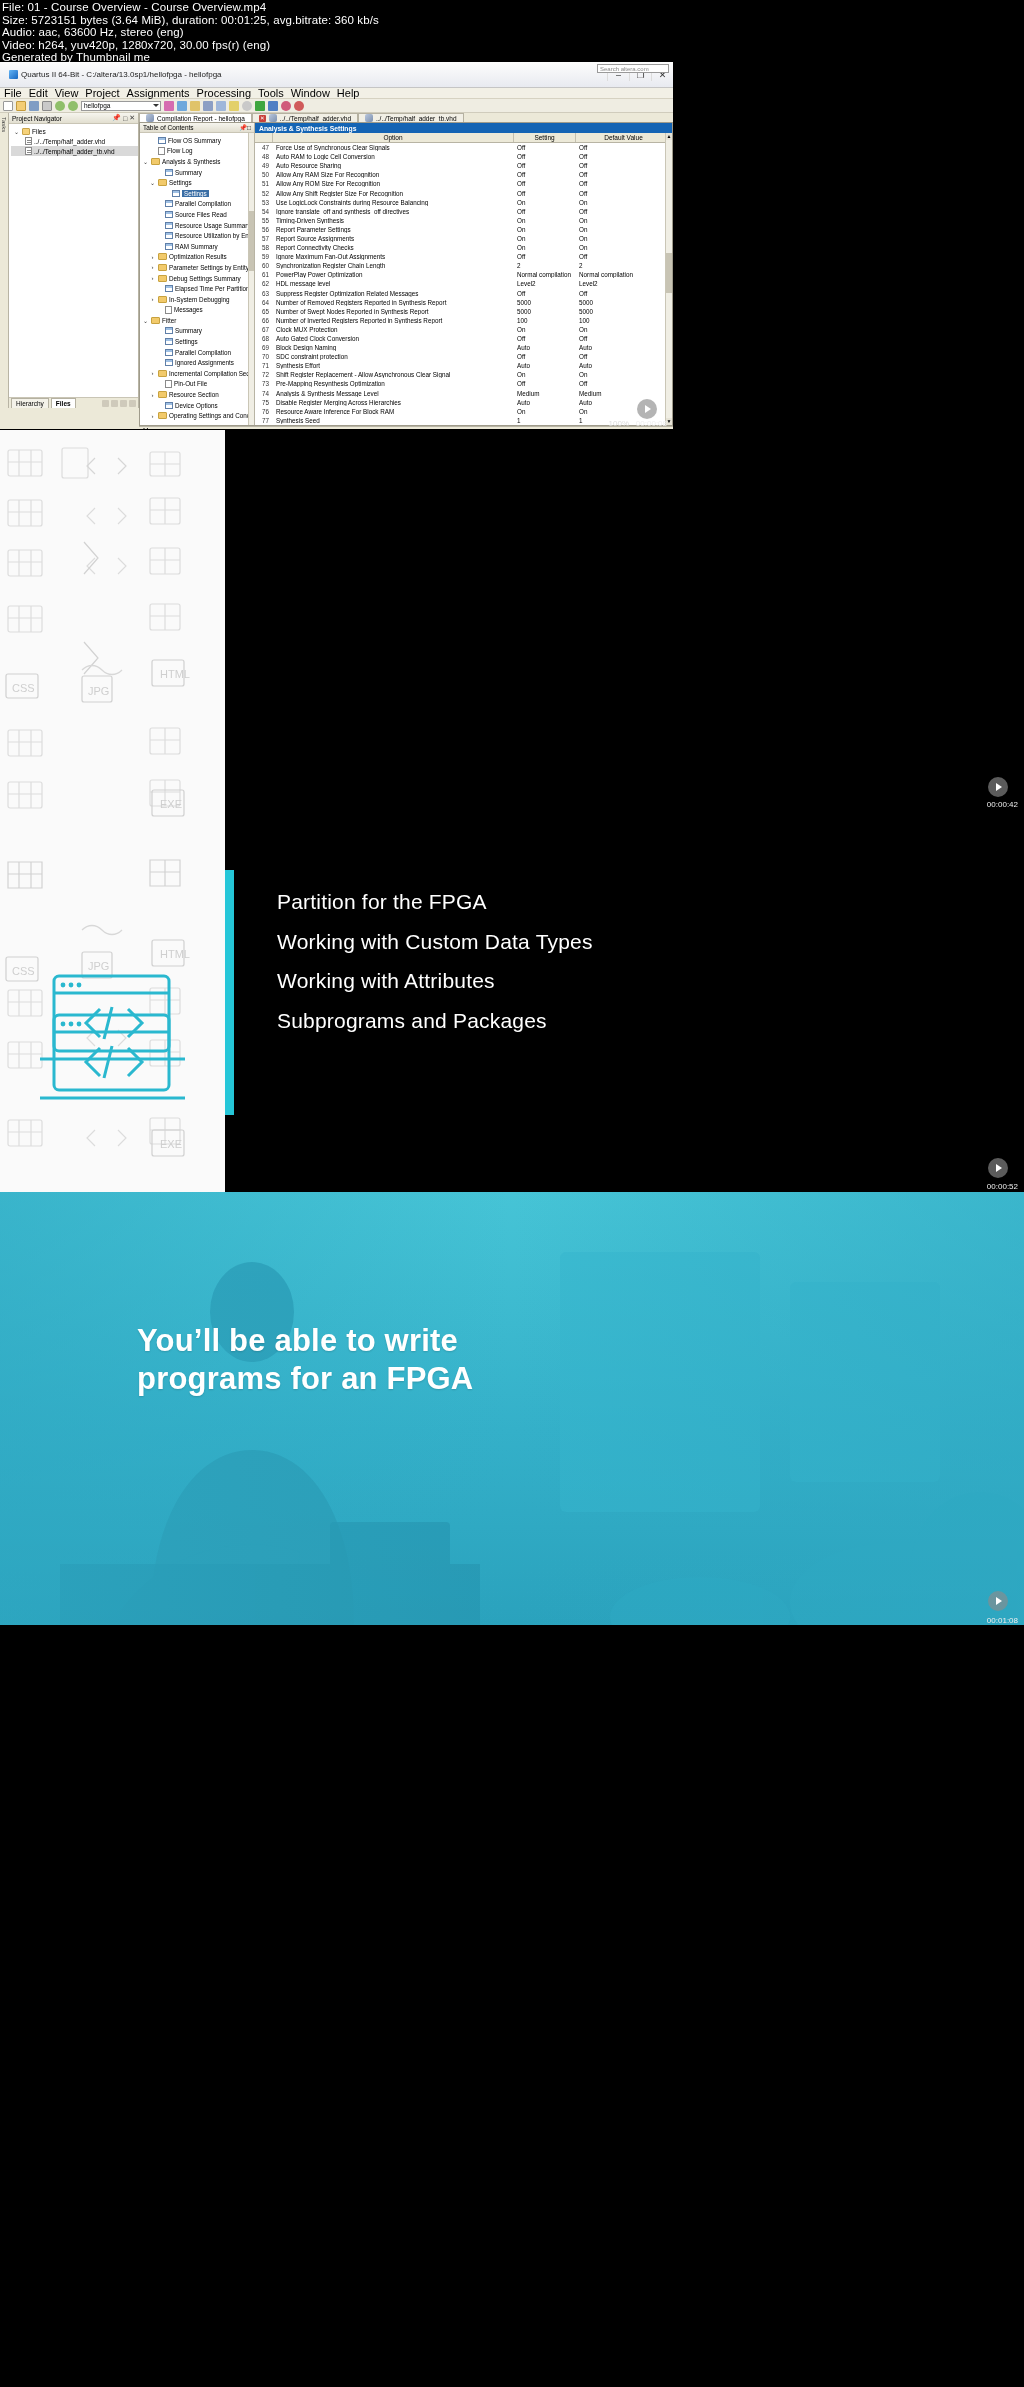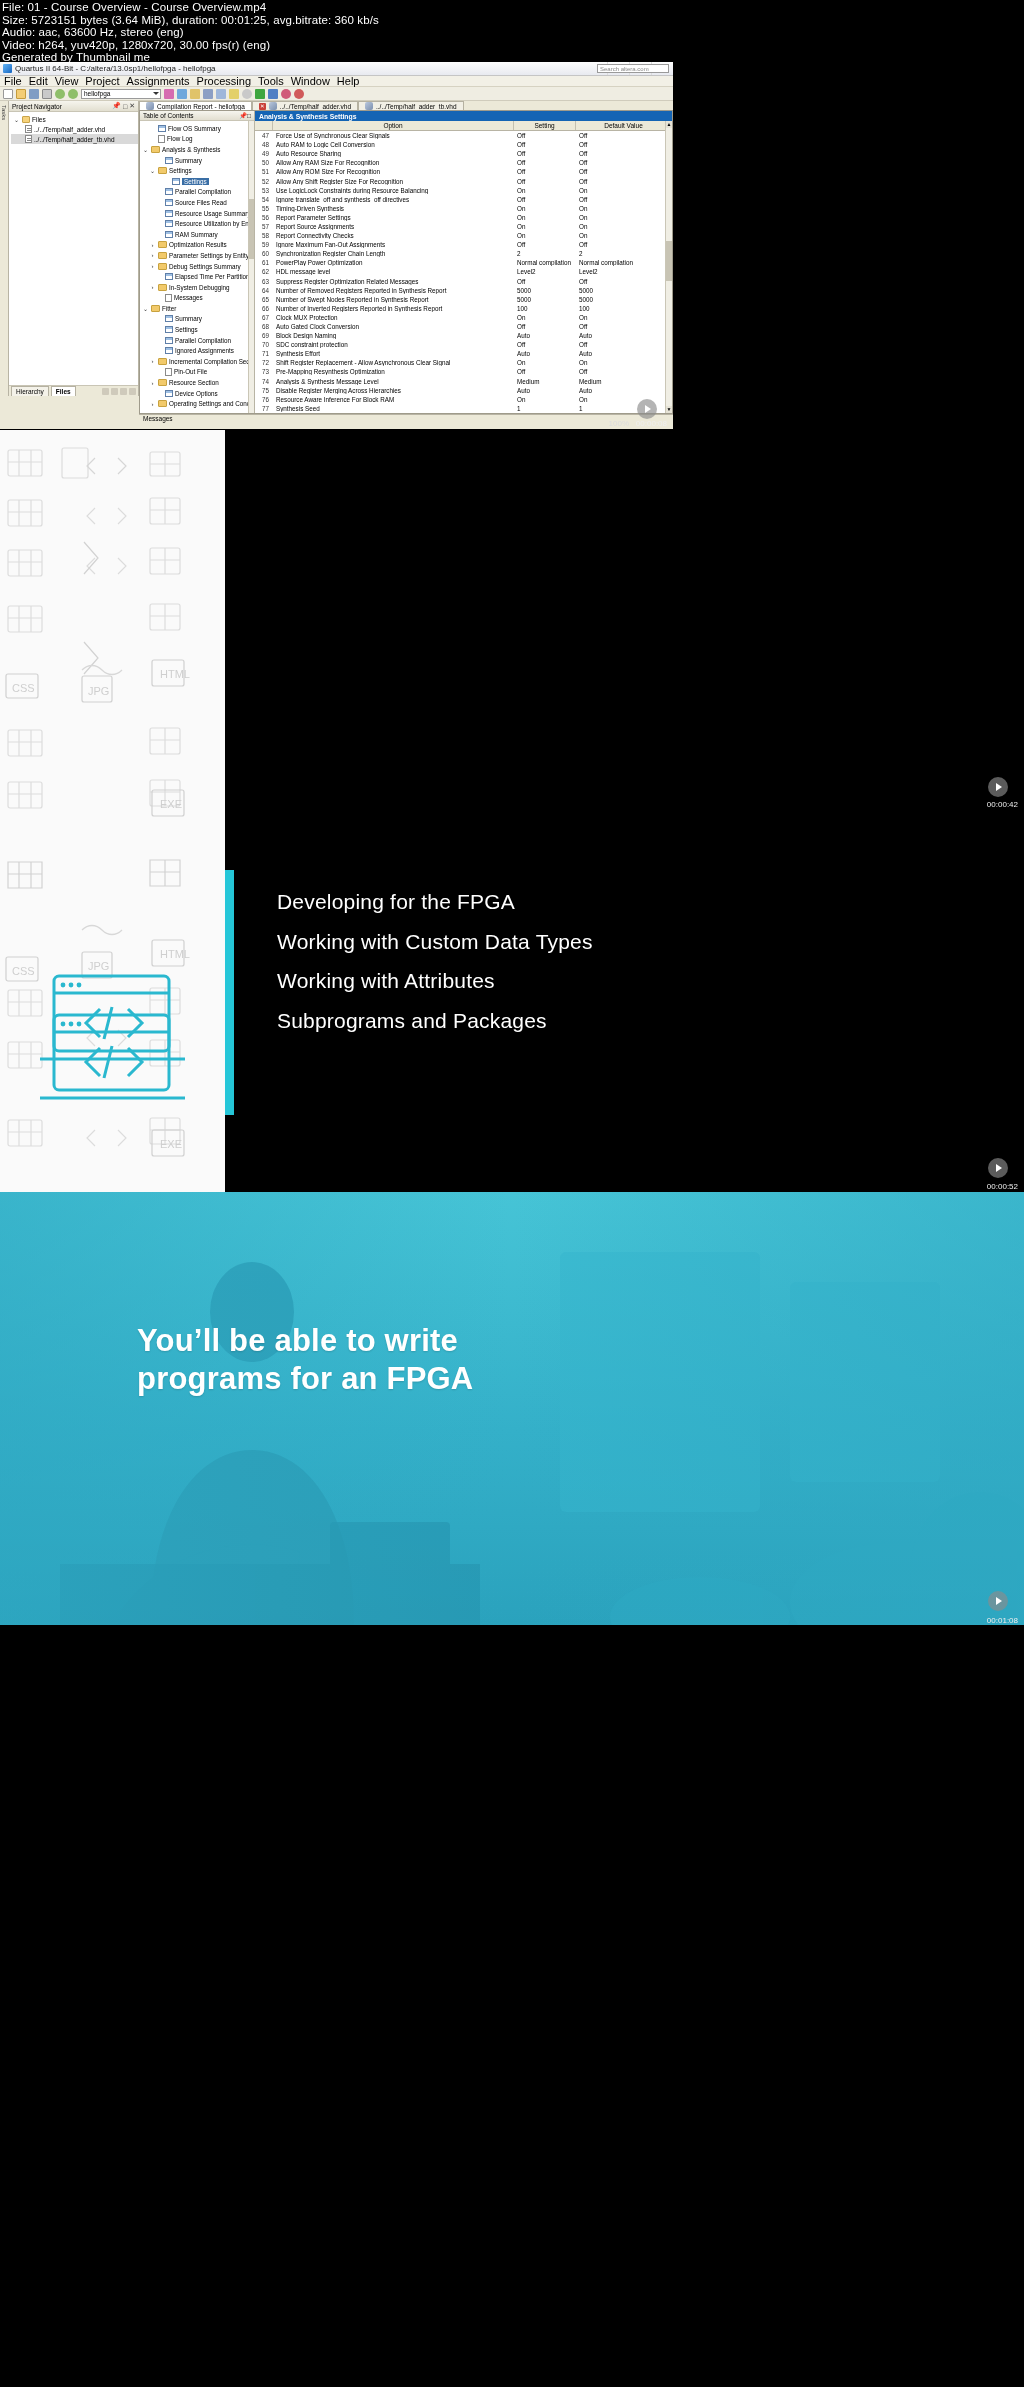--- a/index.html
+++ b/index.html
@@ -6,22 +6,22 @@
   html,body { background:#000; }
   body { width:1024px; height:2387px; font-family:"Liberation Sans", sans-serif; position:relative; overflow:hidden; }
 
   
   .meta { background:#000; color:#fff; padding:1px 2px 2px 2px; height:62px; }
   .meta div { font-size:11.5px; line-height:12.6px; white-space:nowrap; letter-spacing:.1px; }
 
   
   .quartus { position:relative; width:673px; height:368px; background:#ece9d8; overflow:hidden;
              border-bottom:1px solid #000; }
-  .titlebar { height:14px; background:linear-gradient(#fdfdfd,#e8eaf0); display:flex; align-items:center;
-              border-bottom:1px solid #c5c5c5; font-size:8px; color:#222; padding-left:3px; }
+  .titlebar { height:26px; background:linear-gradient(#fdfdfd,#e8eaf0); display:flex; align-items:center;
+              border-bottom:1px solid #c5c5c5; font-size:8px; color:#222; padding-left:9px; }
   .tb-ico { width:9px;height:9px;background:#2b7fd4;border-radius:1px;margin-right:3px;flex:0 0 auto;
             background:linear-gradient(135deg,#64b5f6,#1565c0); }
   .tb-title { flex:1 1 auto; overflow:hidden; white-space:nowrap; }
   .tb-btns { display:flex; }
   .tb-btn { width:22px;height:13px; display:flex;align-items:center;justify-content:center;
             font-size:9px;color:#333; border-left:1px solid #dcdcdc;}
 
   .menubar { height:11px; background:#f2f0e6; display:flex; align-items:center; gap:7px;
              padding:0 4px; font-size:11px; color:#000; border-bottom:1px solid #d6d2c2; }
 
@@ -722,21 +722,21 @@
     </svg>
   </div>
 
   <div class="slide2">
     <div class="f2-top">
       <div class="playbtn" style="right:16px; bottom:14px;"></div>
       <div class="tstamp" style="right:6px; bottom:2px;">00:00:42</div>
     </div>
     <div class="teal-bar"></div>
     <div class="bullets" id="bullets">
-        <div>Developing for the FPGA</div>
+        <div>Partition for the FPGA</div>
         <div>Working with Custom Data Types</div>
         <div>Working with Attributes</div>
         <div>Subprograms and Packages</div>
       </div>
     <div class="playbtn" style="right:16px; bottom:14px;"></div>
     <div class="tstamp" style="right:6px; bottom:1px;">00:00:52</div>
   </div>
 </div>
 
 <div class="frame3">

